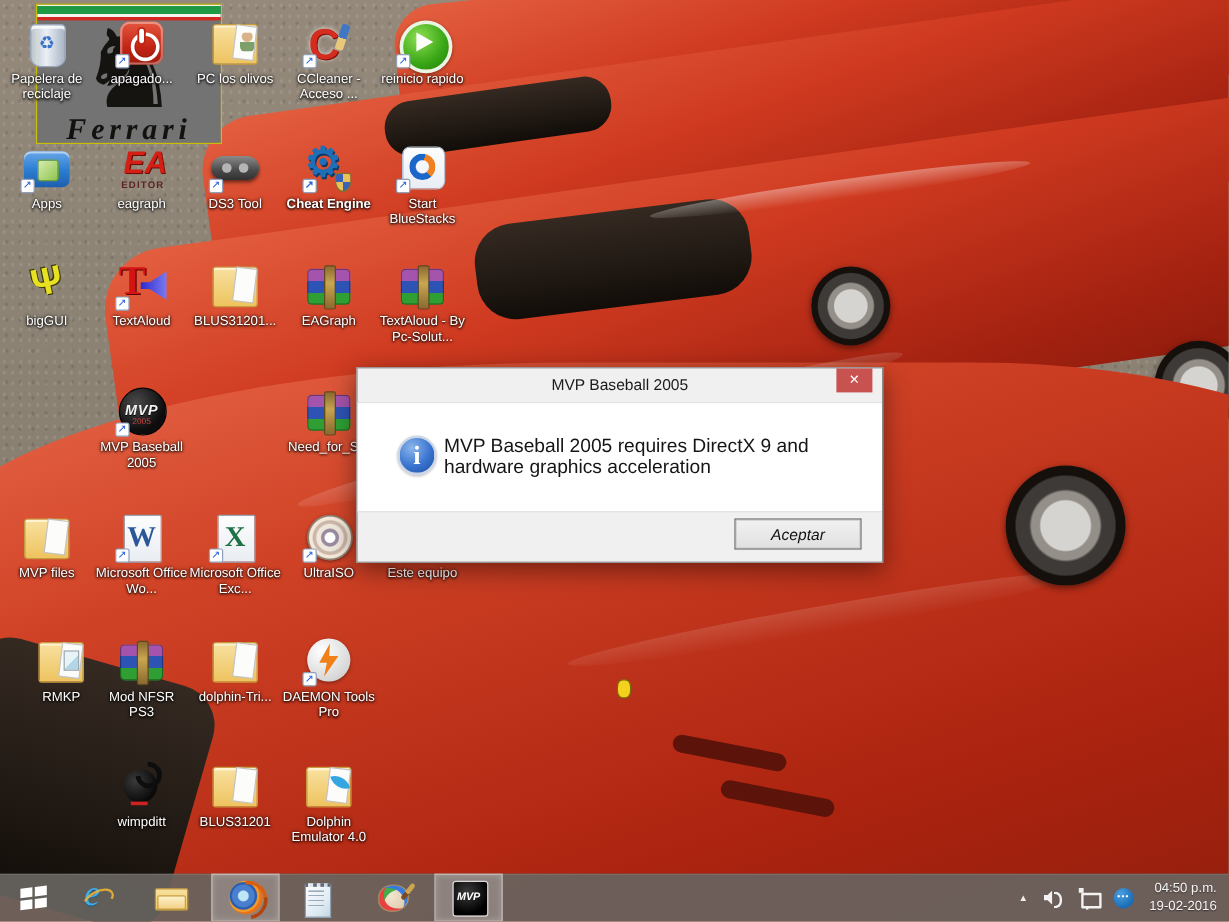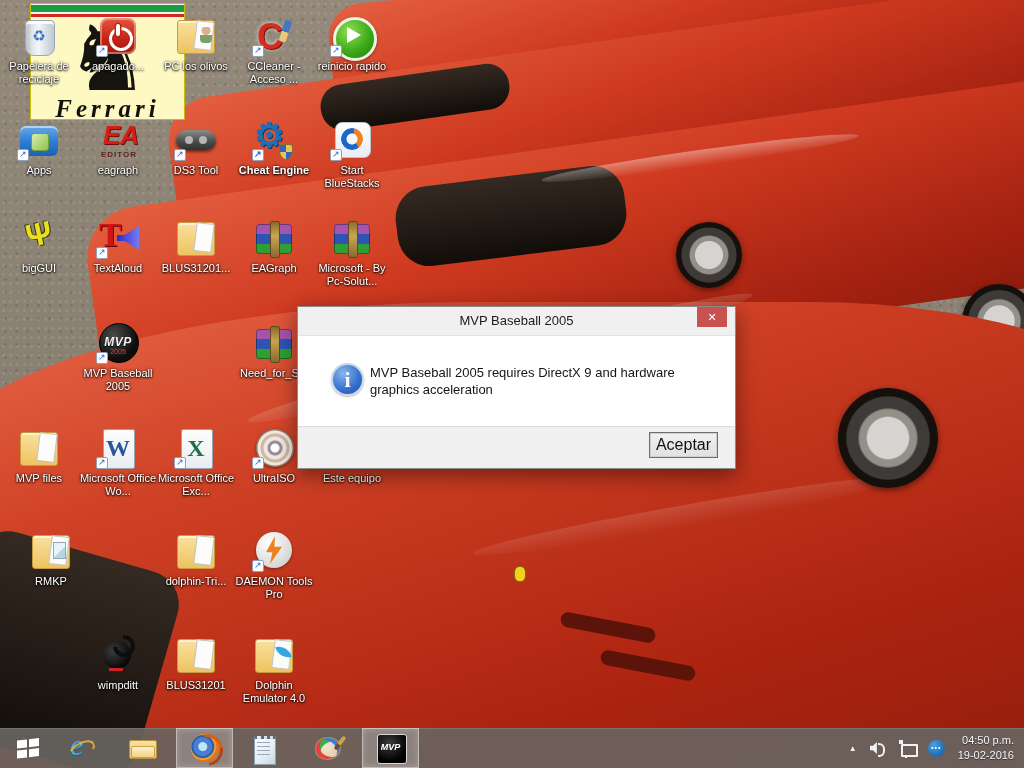--- a/index.html
+++ b/index.html
@@ -17,21 +17,21 @@
   .wshape { position:absolute; }
   .car { background:linear-gradient(168deg,#e46040 0%, #cf3a20 40%, #a32110 80%, #8c1b0c 100%); }
   .wheel { border-radius:50%;
     background:radial-gradient(circle at 50% 50%, #d6d4d0 0 29%, #948f89 31% 40%, #3d3a37 43% 58%, #16100c 60% 100%);
     box-shadow:0 2px 6px rgba(0,0,0,.5); }
   .glass { background:linear-gradient(180deg,#352a22,#120d09); }
   .streak { background:linear-gradient(180deg, rgba(255,255,255,.38), rgba(255,255,255,0)); border-radius:50%; }
 
   
   #banner { position:absolute; left:30px; top:3px; width:155px; height:117px; z-index:1;
-    background:#fef9c3; overflow:hidden; border:1px solid #c9bd08; }
+    background:#737373; overflow:hidden; border:1px solid #c9bd08; }
   #banner .stripes { position:absolute; top:0; left:0; right:0; height:13px;
     background:linear-gradient(180deg,#f5f5f0 0 1px, #1d9a43 1px 8px, #f5f5f0 8px 10px, #d3281f 10px 13px); }
   #banner .horse { position:absolute; left:50%; top:46%; transform:translate(-50%,-50%);
     font-size:96px; line-height:1; color:#161410; }
   #banner .brand { position:absolute; left:50%; bottom:-4px; transform:translateX(-50%);
     font-family:"Liberation Serif", serif; font-style:italic; font-weight:bold;
     font-size:25px; letter-spacing:4px; color:#14120e; }
 
   
   #desktop-icons { position:absolute; inset:0; z-index:2; }
@@ -199,27 +199,27 @@
   #dialog .close { position:absolute; top:0; right:8px; width:30px; height:20px;
     background:#c85250; color:#fff; font-size:11px; line-height:20px; text-align:center;
     cursor:pointer; }
   #dialog .body { position:absolute; left:0; right:0; top:28px; height:92px; background:#fff;
     border-top:1px solid #e3e3e3; border-bottom:1px solid #dcdcdc; }
   .info-icon { position:absolute; left:33px; top:27px; width:33px; height:33px; border-radius:50%;
     background:radial-gradient(circle at 35% 28%, #8ab6ea, #3a74d0 55%, #1c4c9e);
     border:2px solid #ccd6e4; box-shadow:0 1px 2px rgba(0,0,0,.25); }
   .info-icon::after { content:"i"; position:absolute; left:0; right:0; top:2px; text-align:center;
     font-family:"Liberation Serif",serif; font-weight:bold; font-size:22px; color:#fff; }
-  #dialog .msg { position:absolute; left:72px; top:28px; width:330px; font-size:13px;
+  #dialog .msg { position:absolute; left:72px; top:28px; width:330px; font-size:16px;
     line-height:17px; color:#151515; }
   #dialog .footer { position:absolute; left:0; right:0; bottom:0; height:42px; }
-  #ok-btn { position:absolute; right:17px; top:6px; width:69px; height:26px;
+  #ok-btn { position:absolute; right:17px; top:6px; width:106px; height:26px;
     background:linear-gradient(180deg,#f2f2f2,#e0e0e0); border:1px solid #6e6e6e;
-    box-shadow:0 0 0 1px #cfcfcf inset; font-size:16px; color:#111;
-    font-family:"Liberation Sans",sans-serif; cursor:pointer; }
+    box-shadow:0 0 0 1px #cfcfcf inset; font-size:13px; color:#111;
+    font-family:"Liberation Sans",sans-serif; cursor:pointer;font-style:italic; }
 
   
   #taskbar { position:absolute; left:0; right:0; bottom:0; height:40px; z-index:10;
     background:rgba(104,100,95,.92);
     box-shadow:inset 0 1px 0 rgba(255,255,255,.12); }
   .tb-item { position:absolute; top:0; height:40px; display:flex; align-items:center;
     justify-content:center; cursor:pointer; }
   .tb-item.open { background:rgba(255,255,255,.22); border:1px solid rgba(255,255,255,.45);
     box-shadow:inset 0 0 6px rgba(255,255,255,.25); }
   .tbi { position:relative; width:30px; height:30px; }
@@ -380,21 +380,21 @@
       <div class="cell" style="left: 157px; top: 216px;">
         <div class="ic t-folder"></div>
         <div class="lbl">BLUS31201...</div>
       </div>
       <div class="cell" style="left: 235px; top: 216px;">
         <div class="ic t-rar"></div>
         <div class="lbl">EAGraph</div>
       </div>
       <div class="cell" style="left: 313px; top: 216px;">
         <div class="ic t-rar"></div>
-        <div class="lbl">Microsoft - By Pc-Solut...</div>
+        <div class="lbl">TextAloud - By Pc-Solut...</div>
       </div>
       <div class="cell" style="left: 79px; top: 321px;">
         <div class="ic t-mvp">
           <span class="deco"></span>
           <span class="sc"></span>
         </div>
         <div class="lbl">MVP Baseball 2005</div>
       </div>
       <div class="cell" style="left: 235px; top: 321px;">
         <div class="ic t-rar"></div>
@@ -424,20 +424,24 @@
       </div>
       <div class="cell" style="left: 313px; top: 426px;">
         <div class="ic t-computer"></div>
         <div class="lbl">Este equipo</div>
       </div>
       <div class="cell" style="left: 0px; top: 529px; padding-left: 24px;">
         <div class="ic t-folder-photo">
           <span class="deco"></span>
         </div>
         <div class="lbl">RMKP</div>
+      </div>
+      <div class="cell" style="left: 79px; top: 529px;">
+        <div class="ic t-rar"></div>
+        <div class="lbl">Mod NFSR PS3</div>
       </div>
       <div class="cell" style="left: 157px; top: 529px;">
         <div class="ic t-folder"></div>
         <div class="lbl">dolphin-Tri...</div>
       </div>
       <div class="cell" style="left: 235px; top: 529px;">
         <div class="ic t-daemon">
           <span class="sc"></span>
         </div>
         <div class="lbl">DAEMON Tools Pro</div>

